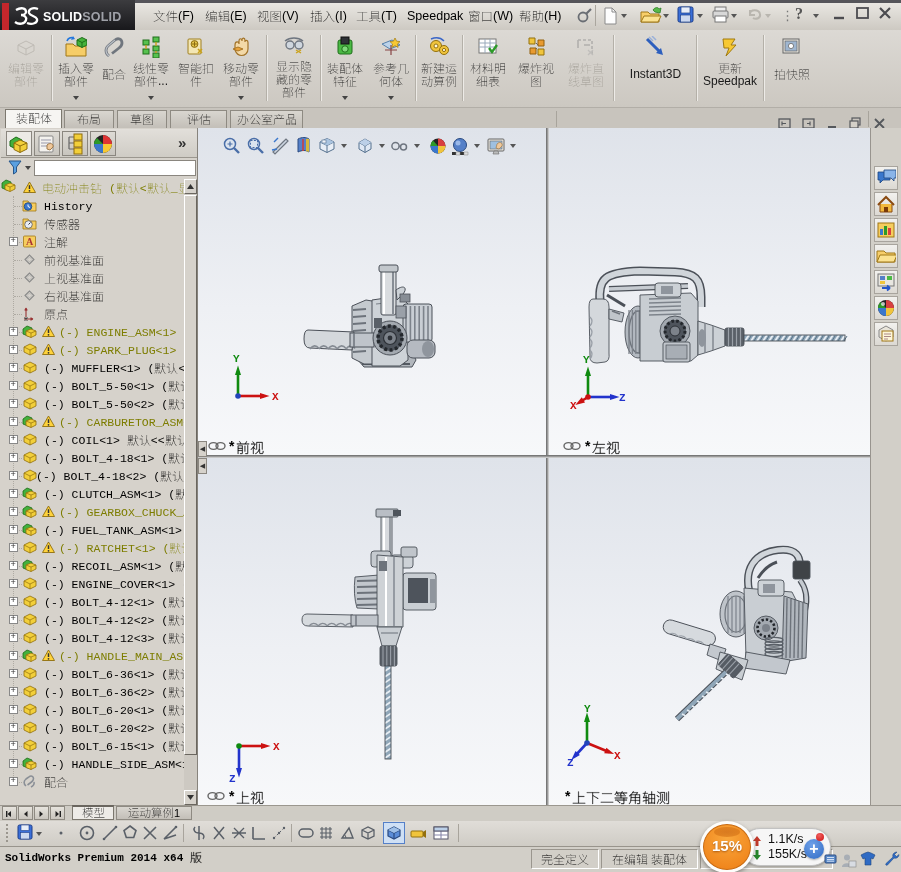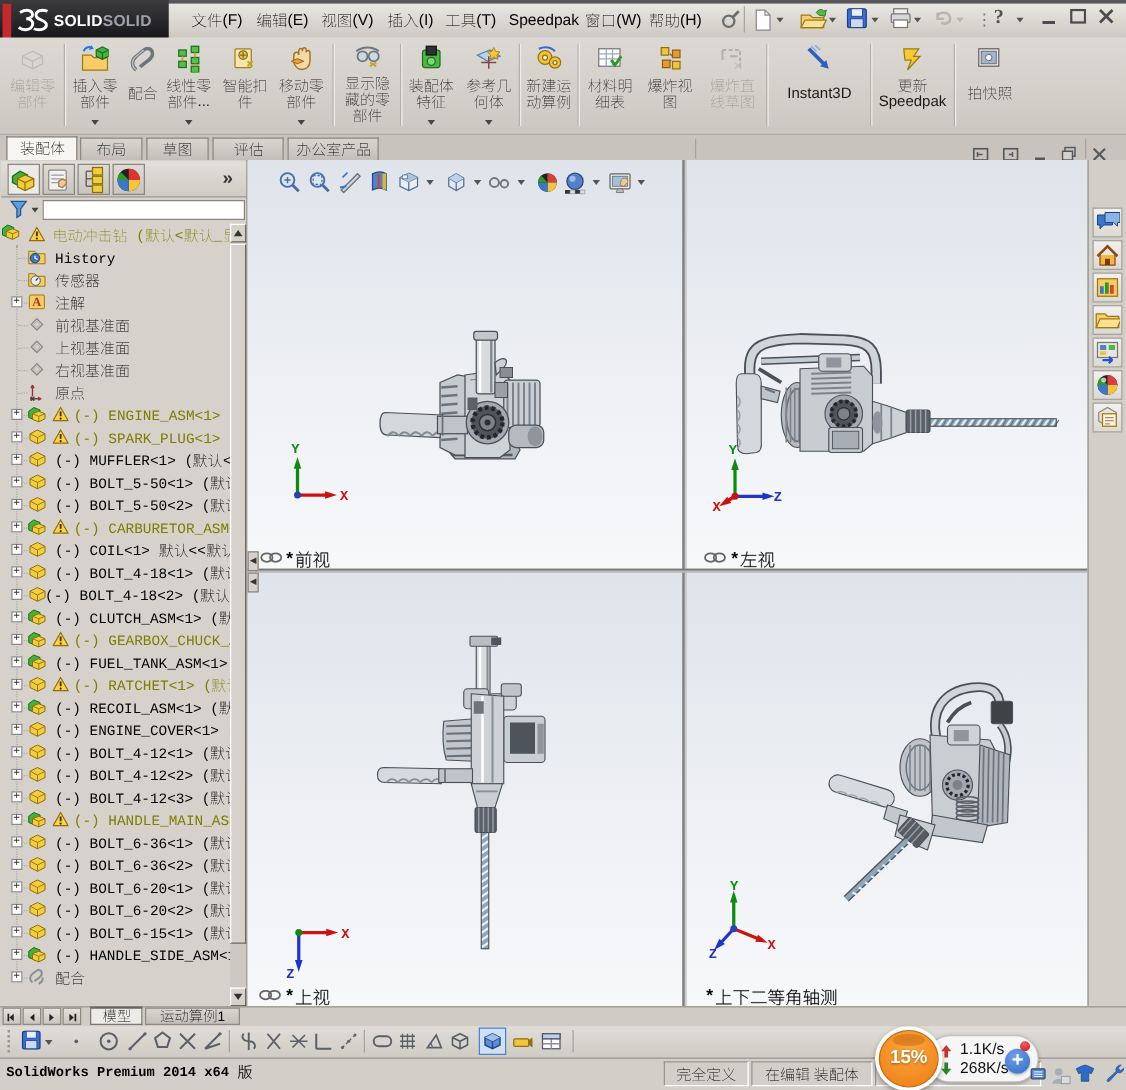--- a/index.html
+++ b/index.html
@@ -2089,21 +2089,21 @@
     <svg width="10" height="12" style="">
       <path d="M5 1 L9 6 H6.5 V11 H3.5 V6 H1 Z" fill="#c0392b"></path>
     </svg>
   </div>
 <div class="ab" style="left:768px;top:832px;font-size:12.5px;color:#111">1.1K/s</div>
 <div class="ab" style="left:752px;top:849px">
     <svg width="10" height="12" style="">
       <path d="M5 11 L1 6 H3.5 V1 H6.5 V6 H9 Z" fill="#27862c"></path>
     </svg>
   </div>
-<div class="ab" style="left:768px;top:847px;font-size:12.5px;color:#111">268K/s</div>
+<div class="ab" style="left:768px;top:847px;font-size:12.5px;color:#111">155K/s</div>
 <div class="ab" style="left:700px;top:821px;width:54px;height:52px;background:#fdfdfb;border-radius:50%;box-shadow:0 2px 4px rgba(0,0,0,.35)"></div>
 <div class="ab" style="left:703px;top:824px;width:48px;height:46px;background:radial-gradient(circle at 50% 30%,#f9a73c,#ee7d14);border-radius:50%;border:1px solid #c86a10"></div>
 <div class="ab" style="left:714px;top:827px;width:26px;height:10px;background:radial-gradient(#c05c0e,#d87614);border-radius:50%;opacity:.55"></div>
 <div class="ab" style="left:703px;top:837px;width:48px;text-align:center;color:#fff;font-size:15px;font-weight:bold;text-shadow:0 1px 2px rgba(120,50,0,.6)">15%</div>
 <div class="ab" style="left:804px;top:839px;width:20px;height:20px;background:radial-gradient(circle at 40% 30%,#6fa0e8,#2f6bc4);border-radius:50%;box-shadow:0 1px 2px rgba(0,0,0,.3)"></div>
 <div class="ab" style="left:804px;top:839px;width:20px;height:20px;text-align:center;line-height:19px;color:#fff;font-size:16px;font-weight:bold">+</div>
 <div class="ab" style="left:816px;top:833px;width:8px;height:8px;background:radial-gradient(circle at 40% 30%,#f06060,#cc1111);border-radius:50%"></div>
 <div class="ab" style="left:824px;top:852px">
     <svg width="13" height="13" style="">
       <rect x="1" y="3" width="11" height="8" rx="1" fill="#5a8ac8" stroke="#2a4a80"></rect>

